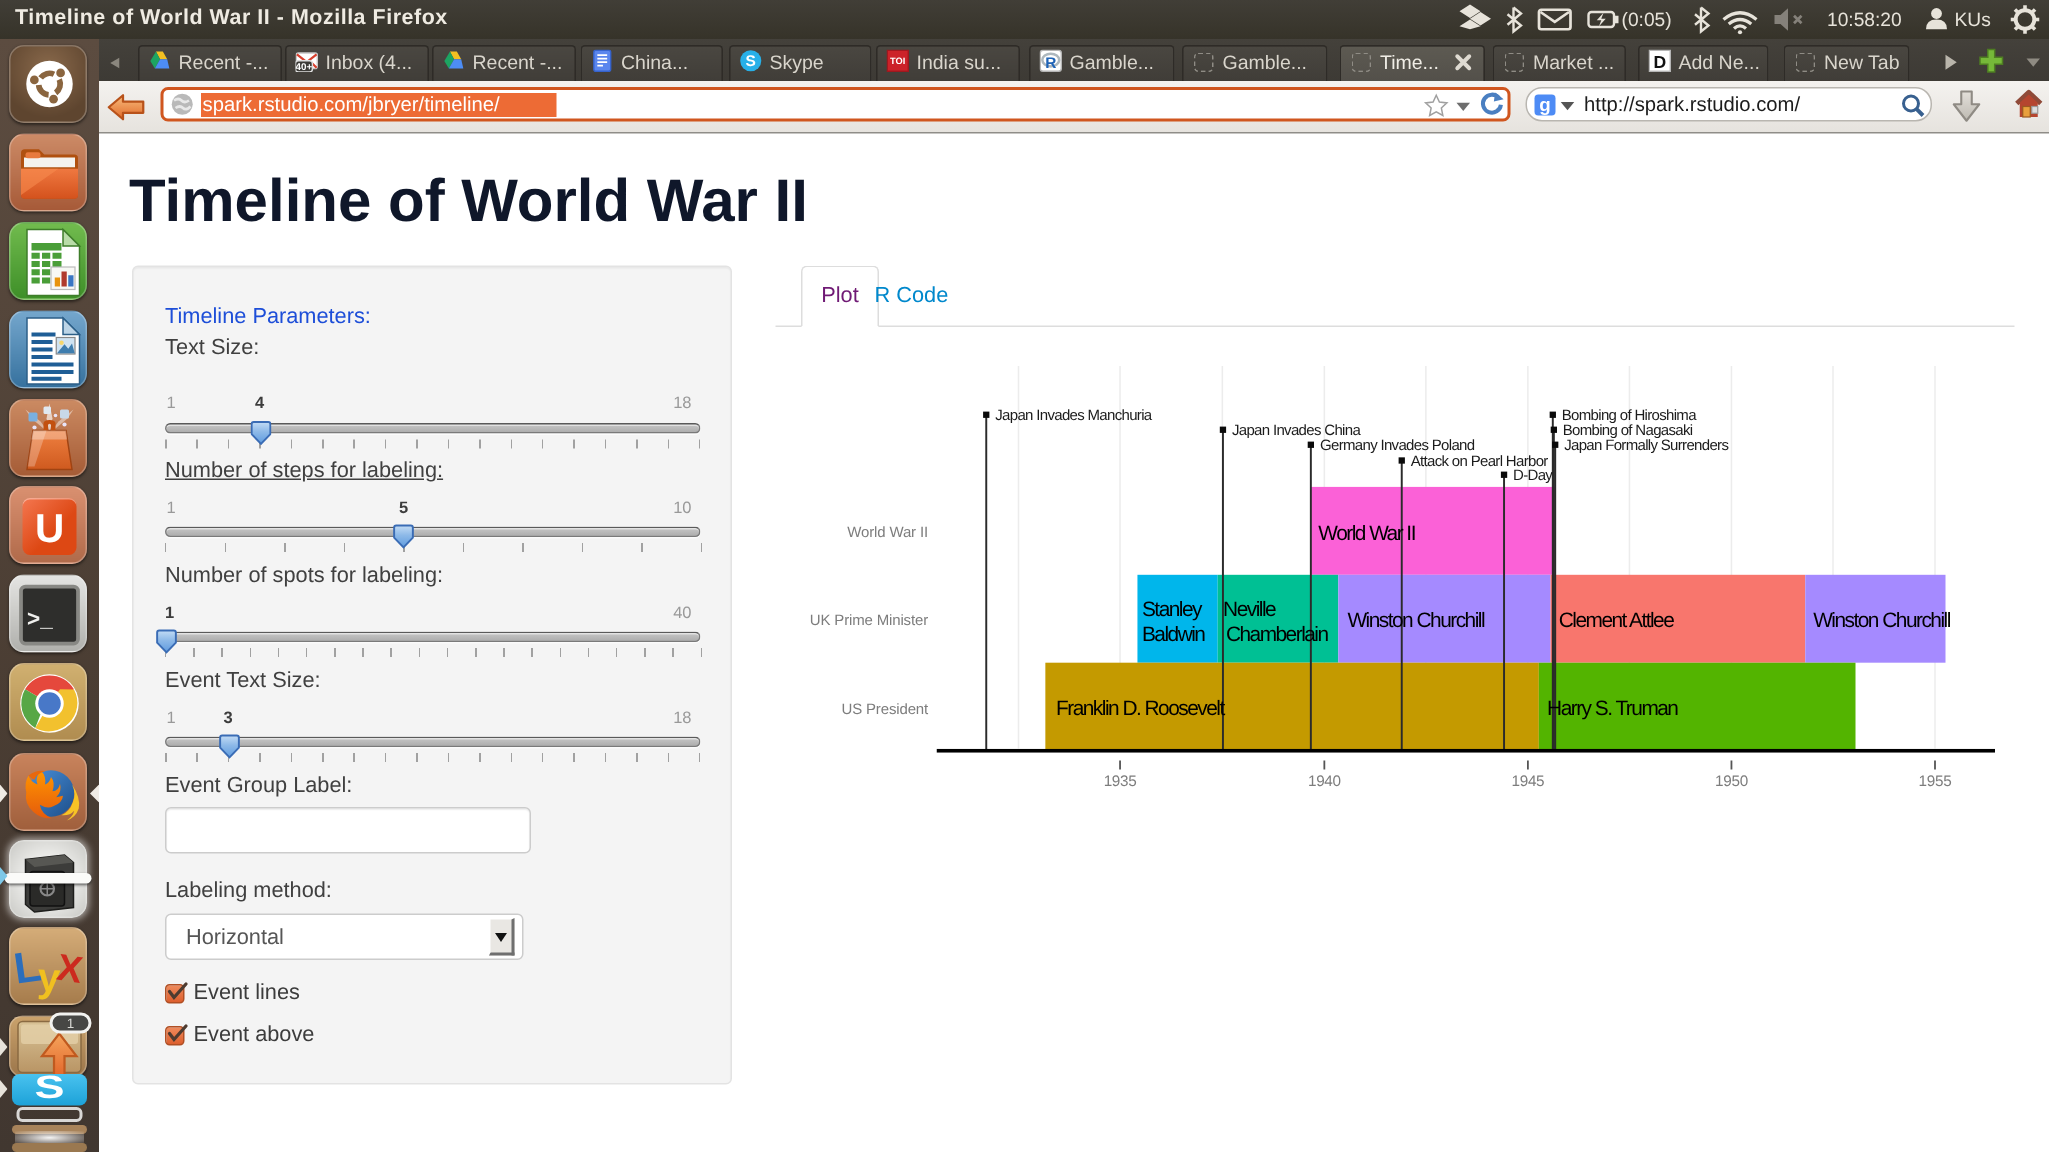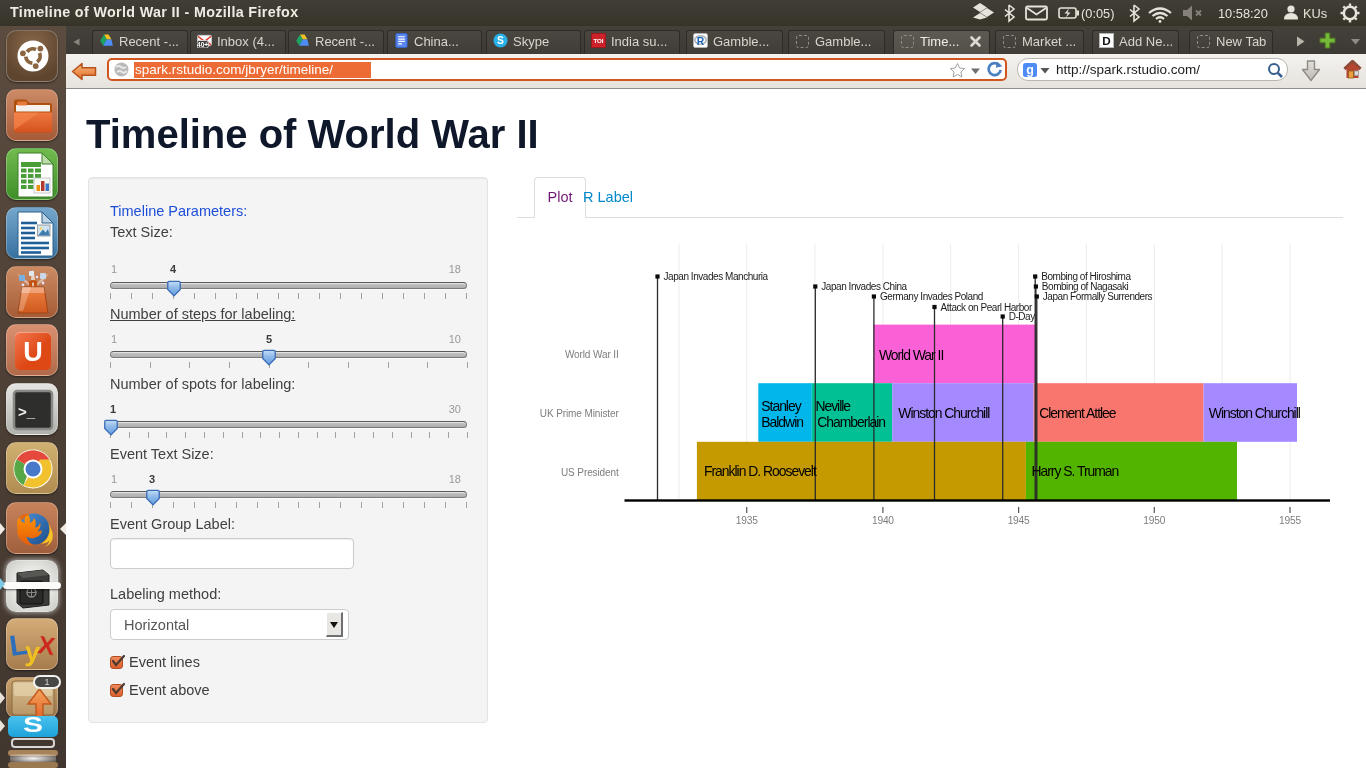--- a/index.html
+++ b/index.html
@@ -487,21 +487,21 @@
       <div class="snum" style="left:22px; top:155px;">1</div>
       <div class="snum cur" style="left:180px; top:155px; transform:translateX(-50%);">5</div>
       <div class="snum" style="right:26px; top:155px;">10</div>
       <div class="slider-track" style="top:173px;"></div>
       <div class="ticks" style="top:184px; --sp:39.67px;"></div>
       <svg class="handle" style="left:173.2px; top:170.4px;" viewBox="0 0 13 15" width="13" height="15">
           <path d="M2 0.8 L11 0.8 Q12.3 0.8 12.3 2.2 L12.3 8.4 L6.5 14.4 L0.7 8.4 L0.7 2.2 Q0.7 0.8 2 0.8 Z" fill="url(#hgrad)" stroke="#3a6cb5" stroke-width="1.2"></path>
         </svg>
 
       <div class="snum cur" style="left:21px; top:225px;">1</div>
-      <div class="snum" style="right:26px; top:225px;">30</div>
+      <div class="snum" style="right:26px; top:225px;">40</div>
       <div class="slider-track" style="top:243px;"></div>
       <div class="ticks" style="top:254px; --sp:18.79px;"></div>
       <svg class="handle" style="left:14.5px; top:240.4px;" viewBox="0 0 13 15" width="13" height="15">
           <path d="M2 0.8 L11 0.8 Q12.3 0.8 12.3 2.2 L12.3 8.4 L6.5 14.4 L0.7 8.4 L0.7 2.2 Q0.7 0.8 2 0.8 Z" fill="url(#hgrad)" stroke="#3a6cb5" stroke-width="1.2"></path>
         </svg>
 
       <div class="snum" style="left:22px; top:295px;">1</div>
       <div class="snum cur" style="left:63px; top:295px; transform:translateX(-50%);">3</div>
       <div class="snum" style="right:26px; top:295px;">18</div>
       <div class="slider-track" style="top:313px;"></div>
@@ -528,21 +528,21 @@
       <div class="cb" style="top:506px;">
           <svg width="16" height="16" viewBox="0 0 16 16">
             <path d="M3 8 L6 12 L14 3" fill="none" stroke="#4e3b30" stroke-width="2.2" stroke-linecap="round"></path>
           </svg>
         </div>
       <div class="cblbl" style="top:504px;">Event above</div>
     </div>
     <div id="ptabs">
       <div class="bline"></div>
       <div id="tab-plot">Plot</div>
-      <div id="tab-rcode">R Label</div>
+      <div id="tab-rcode">R Code</div>
     </div>
   </div>
 
   <svg id="chart" class="abs" style="left:0;top:0;pointer-events:none;" width="1366" height="768">
 
     <g stroke="#ececec" stroke-width="1">
       <line x1="679" y1="244" x2="679" y2="499"></line>
       <line x1="814.9" y1="244" x2="814.9" y2="499"></line>
       <line x1="950.6" y1="244" x2="950.6" y2="499"></line>
       <line x1="1086.3" y1="244" x2="1086.3" y2="499"></line>

